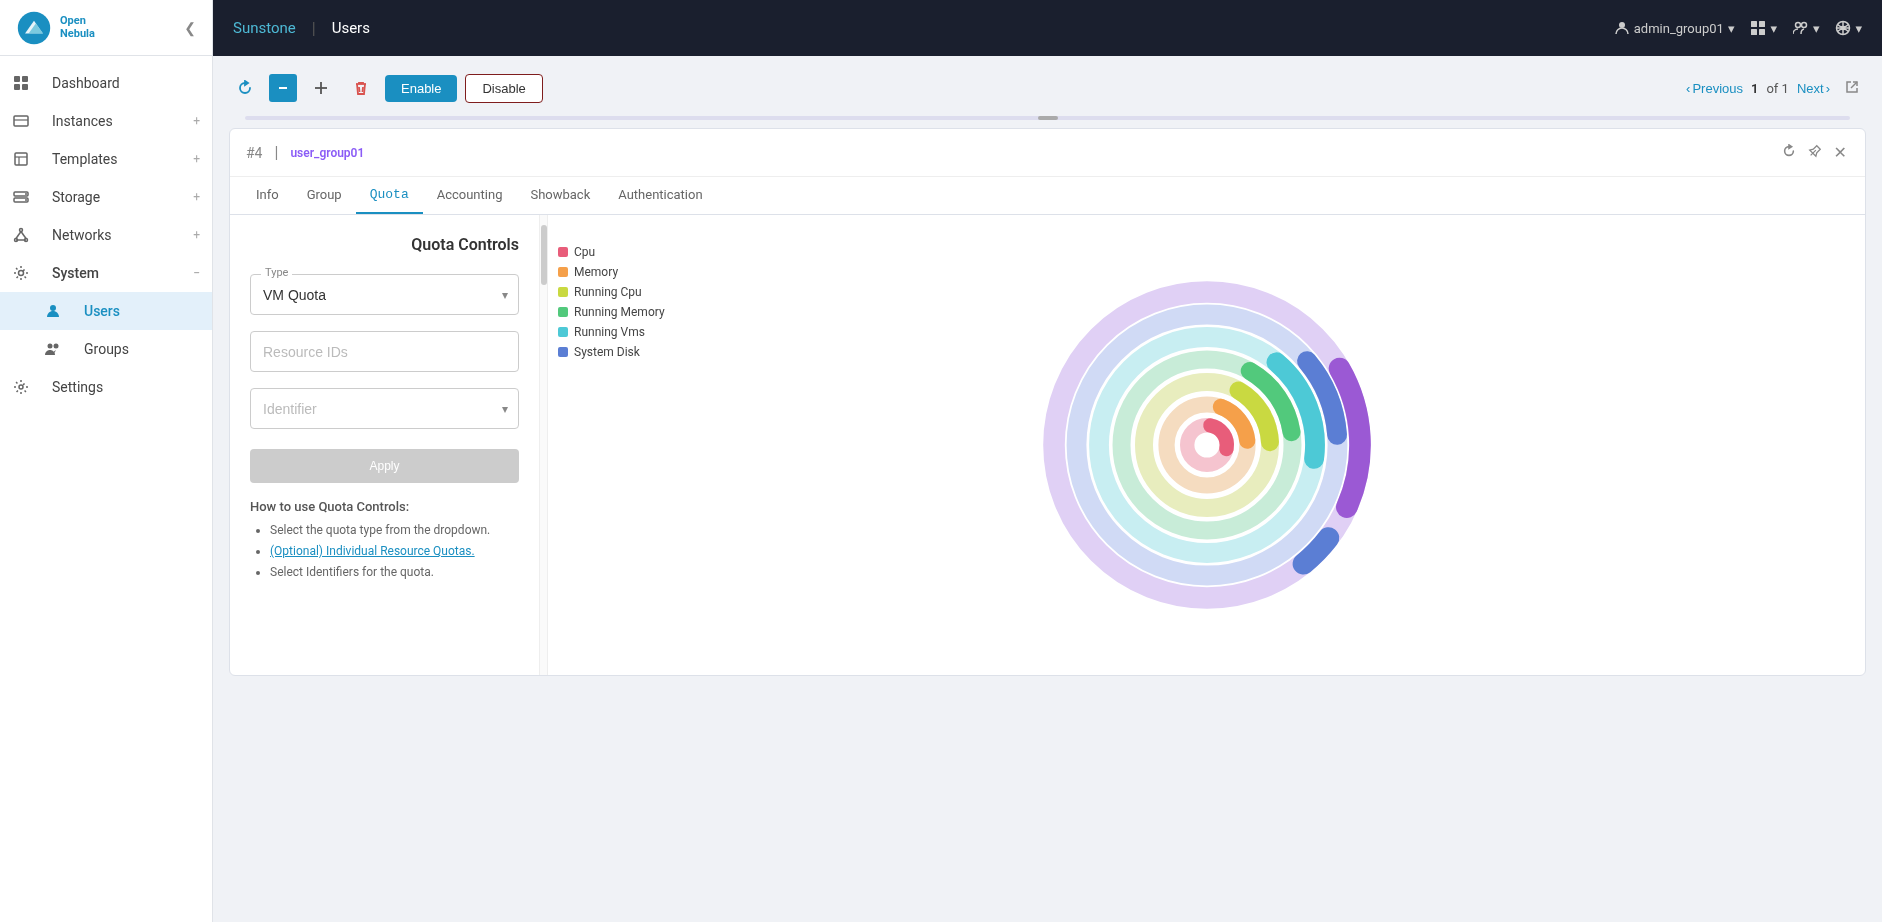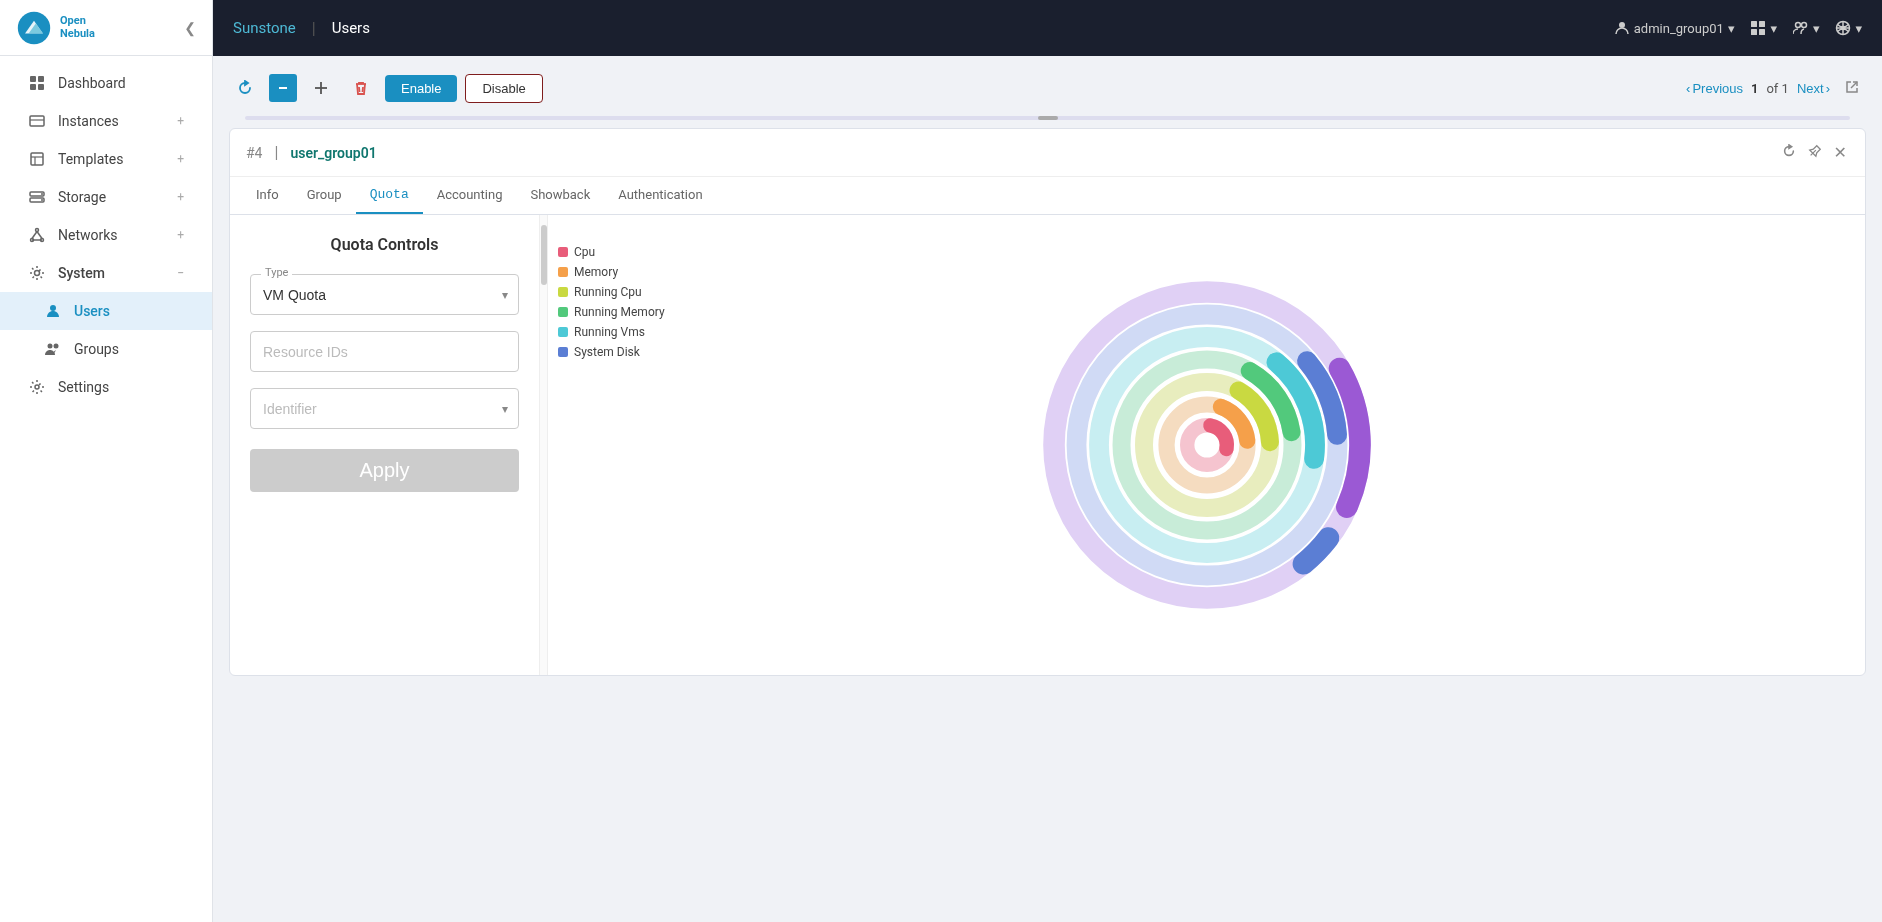--- a/index.html
+++ b/index.html
@@ -4,21 +4,21 @@
   <style>
     * { box-sizing: border-box; margin: 0; padding: 0; }
     body { font-family: -apple-system, BlinkMacSystemFont, 'Segoe UI', Roboto, sans-serif; background: #f5f6f8; display: flex; height: 922px; overflow: hidden; }
 
     
     .sidebar { width: 213px; background: #fff; display: flex; flex-direction: column; border-right: 1px solid #e0e3e8; flex-shrink: 0; }
     .sidebar-logo { padding: 12px 16px; display: flex; align-items: center; gap: 8px; border-bottom: 1px solid #e0e3e8; height: 56px; }
     .logo-icon { width: 36px; height: 36px; }
     .sidebar-collapse { margin-left: auto; cursor: pointer; color: #888; font-size: 14px; }
     .sidebar-nav { flex: 1; overflow-y: auto; padding: 8px 0; }
-    .nav-item { display: flex; align-items: center; gap: 12px; padding: 10px 28px; cursor: pointer; color: #444; font-size: 14px; }
+    .nav-item { display: flex; align-items: center; gap: 22px; padding: 10px 12px; cursor: pointer; color: #444; font-size: 14px; }
     .nav-item.active { background: #e3f0fa; color: #1a8fc1; }
     .nav-item.active .nav-label { color: #1a8fc1; font-weight: 500; }
     .nav-icon { width: 18px; height: 18px; display: flex; align-items: center; justify-content: center; color: #666; flex-shrink: 0; }
     .nav-item.active .nav-icon { color: #1a8fc1; }
     .nav-expand { margin-left: auto; font-size: 12px; color: #aaa; }
     .nav-item.section-header { font-weight: 500; }
     .nav-item.sub-item { padding-left: 44px; }
 
     
     .main { flex: 1; display: flex; flex-direction: column; overflow: hidden; }
@@ -42,44 +42,44 @@
     .btn-enable { background: #1a8fc1; color: #fff; border: none; padding: 6px 16px; border-radius: 4px; cursor: pointer; font-size: 13px; font-weight: 500; }
     .btn-disable { background: #fff; color: #333; border: 1px solid #7f1d1d; padding: 6px 16px; border-radius: 4px; cursor: pointer; font-size: 13px; }
     .pagination { margin-left: auto; display: flex; align-items: center; gap: 8px; font-size: 13px; color: #555; }
     .pagination-btn { background: none; border: none; cursor: pointer; color: #1a8fc1; font-size: 13px; display: flex; align-items: center; gap: 2px; }
     .pagination-info { font-weight: 600; color: #333; }
     .external-link-btn { width: 28px; height: 28px; background: none; border: none; cursor: pointer; color: #888; font-size: 14px; }
 
     
     .panel { background: #fff; border-radius: 6px; border: 1px solid #dde1e9; overflow: hidden; }
     .panel-header { display: flex; align-items: center; padding: 12px 16px; border-bottom: 1px solid #eee; gap: 8px; }
-    .panel-title { font-size: 14px; font-weight: 600; color: #0f766e; }
+    .panel-title { font-size: 12px; font-weight: 600; color: #8b5cf6; }
     .panel-hash { color: #888; font-size: 14px; }
     .panel-header-actions { margin-left: auto; display: flex; gap: 8px; }
     .panel-header-btn { background: none; border: none; cursor: pointer; color: #888; font-size: 16px; padding: 2px; }
 
     
     .tabs { display: flex; border-bottom: 1px solid #dde1e9; padding: 0 12px; background: #fff; }
     .tab { padding: 10px 14px; font-size: 13px; color: #666; cursor: pointer; border-bottom: 2px solid transparent; }
     .tab.active { color: #1a8fc1; border-bottom: 2px solid #1a8fc1; font-weight: 500; font-family: Liberation Mono, monospace; }
 
     
     .panel-body { display: flex; padding: 0; min-height: 460px; }
 
     
     .quota-controls { width: 310px; padding: 20px; border-right: 1px solid #eee; flex-shrink: 0; }
-    .quota-title { font-size: 16px; font-weight: 600; color: #333; text-align: center; margin-bottom: 20px; }
+    .quota-title { font-size: 16px; font-weight: 600; color: #333; text-align: right; margin-bottom: 20px; }
     .form-group { margin-bottom: 16px; }
     .form-label { font-size: 11px; color: #888; position: absolute; top: -9px; left: 10px; background: #fff; padding: 0 4px; }
     .form-field-wrap { position: relative; border: 1px solid #ccc; border-radius: 4px; padding: 10px 12px; }
     .form-select { width: 100%; border: none; outline: none; font-size: 14px; color: #333; background: transparent; appearance: none; cursor: pointer; }
     .form-input { width: 100%; border: none; outline: none; font-size: 14px; color: #a21caf; background: transparent; }
     .form-input::placeholder { color: #bbb; }
     .select-arrow { position: absolute; right: 10px; top: 50%; transform: translateY(-50%); color: #888; font-size: 12px; pointer-events: none; }
-    .btn-apply { width: 100%; padding: 10px; background: #ccc; color: #fff; border: none; border-radius: 4px; font-size: 20px; cursor: not-allowed; margin-top: 4px; }
+    .btn-apply { width: 100%; padding: 10px; background: #ccc; color: #fff; border: none; border-radius: 4px; font-size: 12px; cursor: not-allowed; margin-top: 4px; }
     .help-text { margin-top: 16px; }
     .help-title { font-size: 13px; color: #555; font-weight: 500; margin-bottom: 8px; }
     .help-list { list-style: disc; padding-left: 20px; }
     .help-list li { font-size: 12px; color: #666; margin-bottom: 4px; line-height: 1.4; }
     .help-list a { color: #1a8fc1; text-decoration: underline; }
 
     
     .chart-area { flex: 1; display: flex; align-items: center; justify-content: center; padding: 20px; position: relative; }
 
     
@@ -389,20 +389,28 @@
               <span class="select-arrow">▾</span>
             </div>
           </div>
 
           
 
           
           <button class="btn-apply">Apply</button>
 
           
+          <div class="help-text">
+            <div class="help-title">How to use Quota Controls:</div>
+            <ul class="help-list">
+              <li>Select the quota type from the dropdown.</li>
+              <li><a href="#">(Optional) Individual Resource Quotas.</a></li>
+              <li>Select Identifiers for the quota.</li>
+            </ul>
+          </div>
         </div>
 
         <div style="width:8px;border-right:1px solid #eee;background:#fafafa;position:relative;">
           <div style="position:absolute;top:10px;left:1px;width:6px;height:60px;background:#ccc;border-radius:3px;"></div>
         </div>
 
         <div class="chart-area">
 
           <div class="chart-legend">
             <div class="legend-item">

